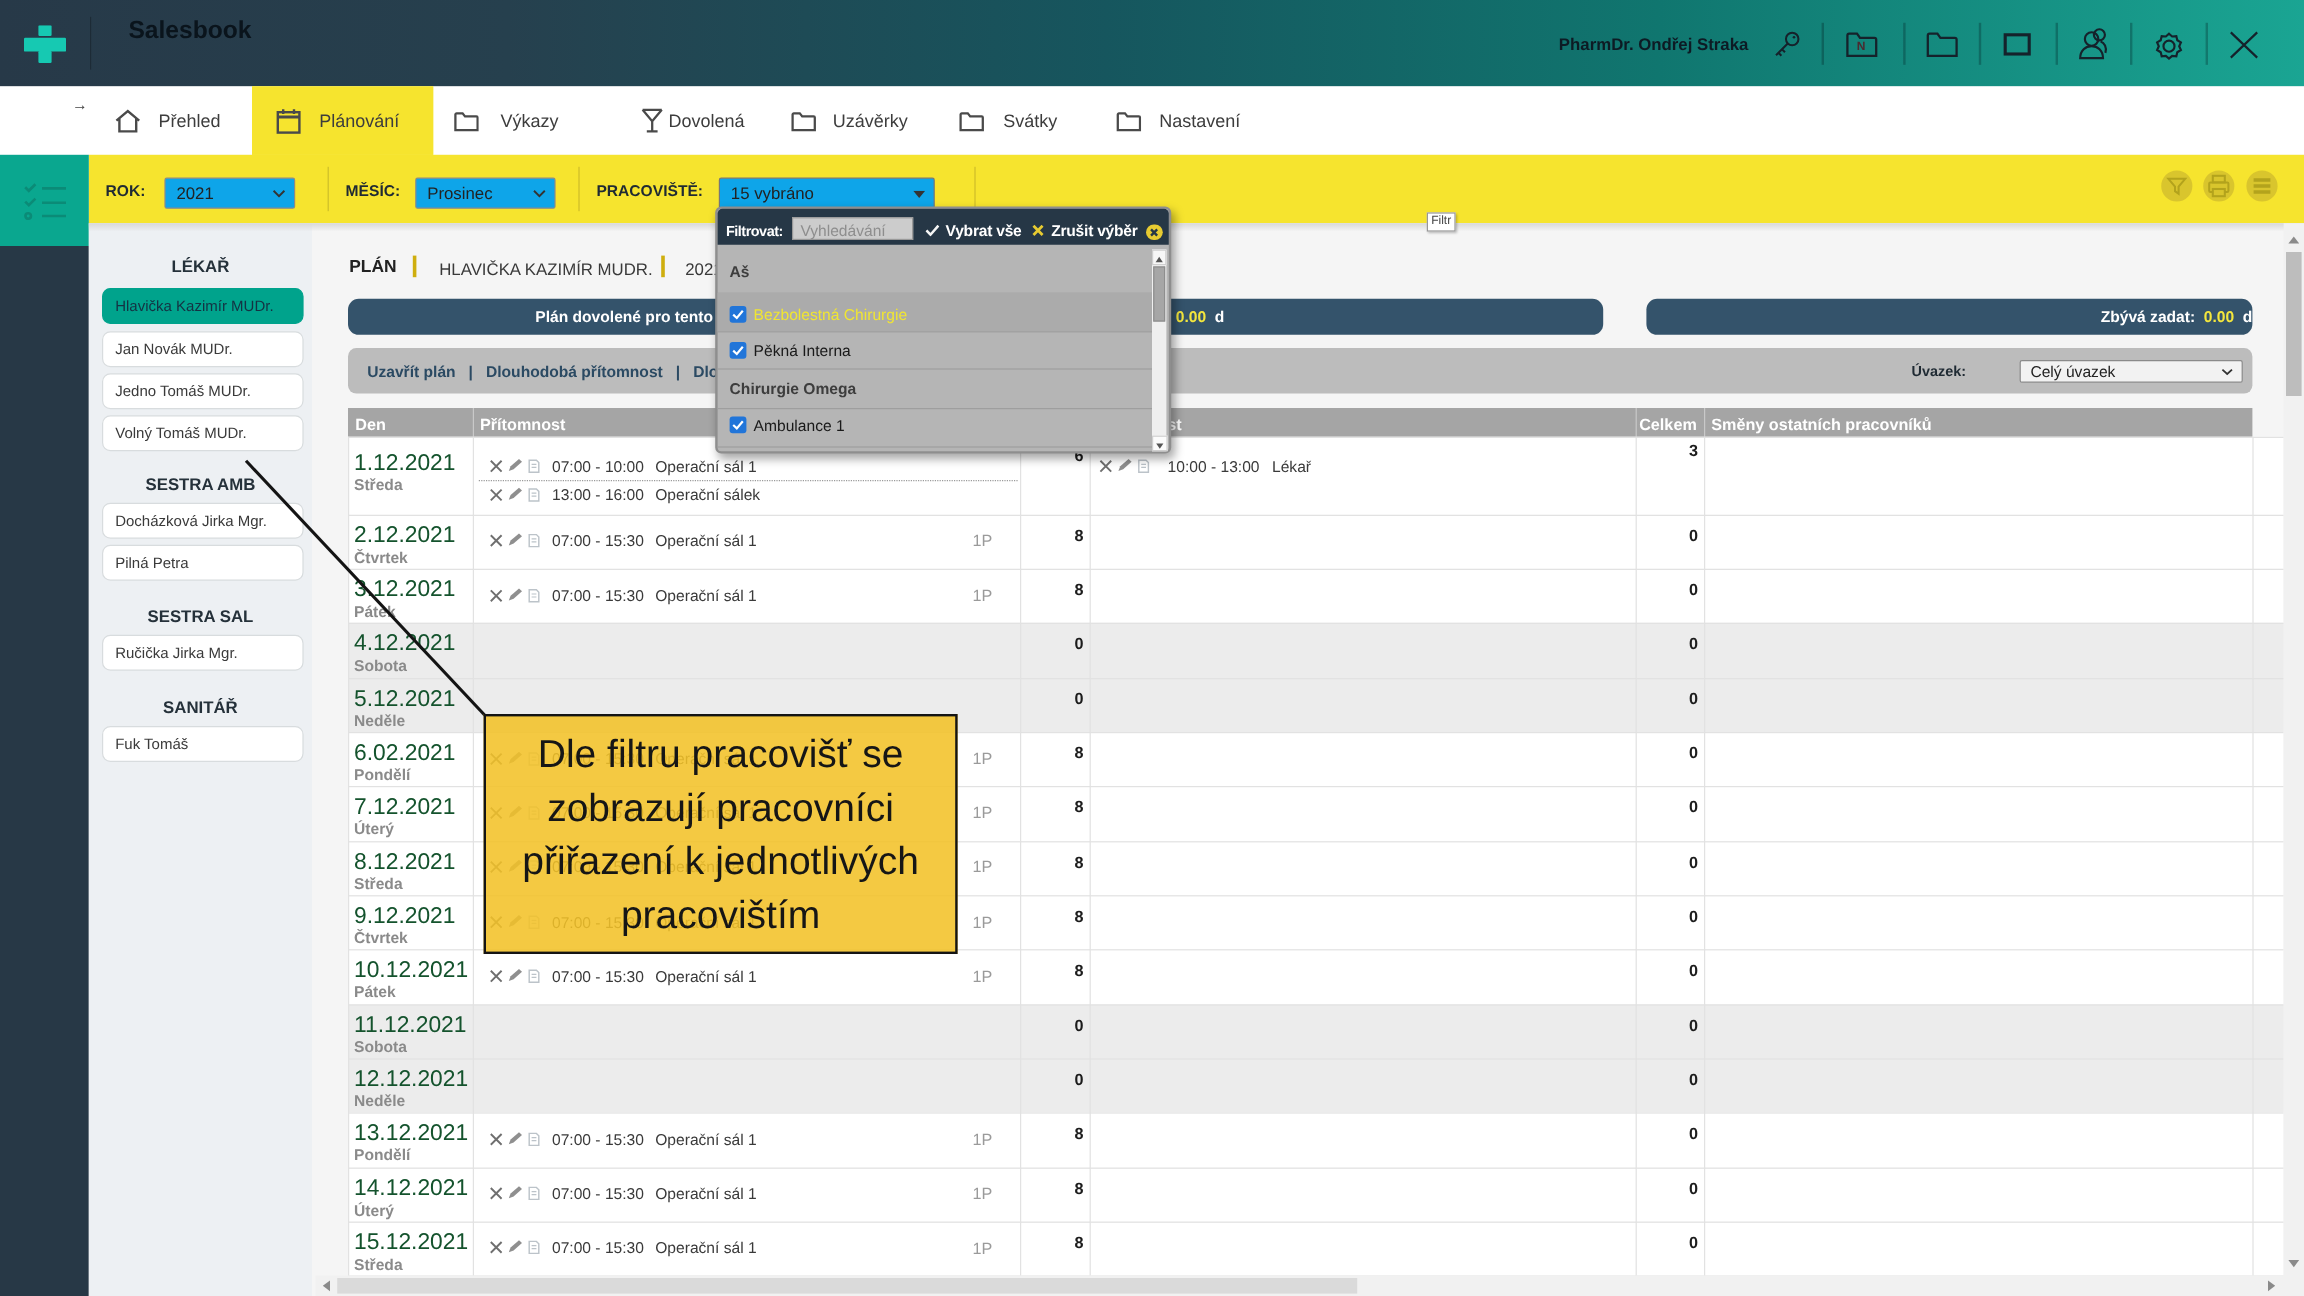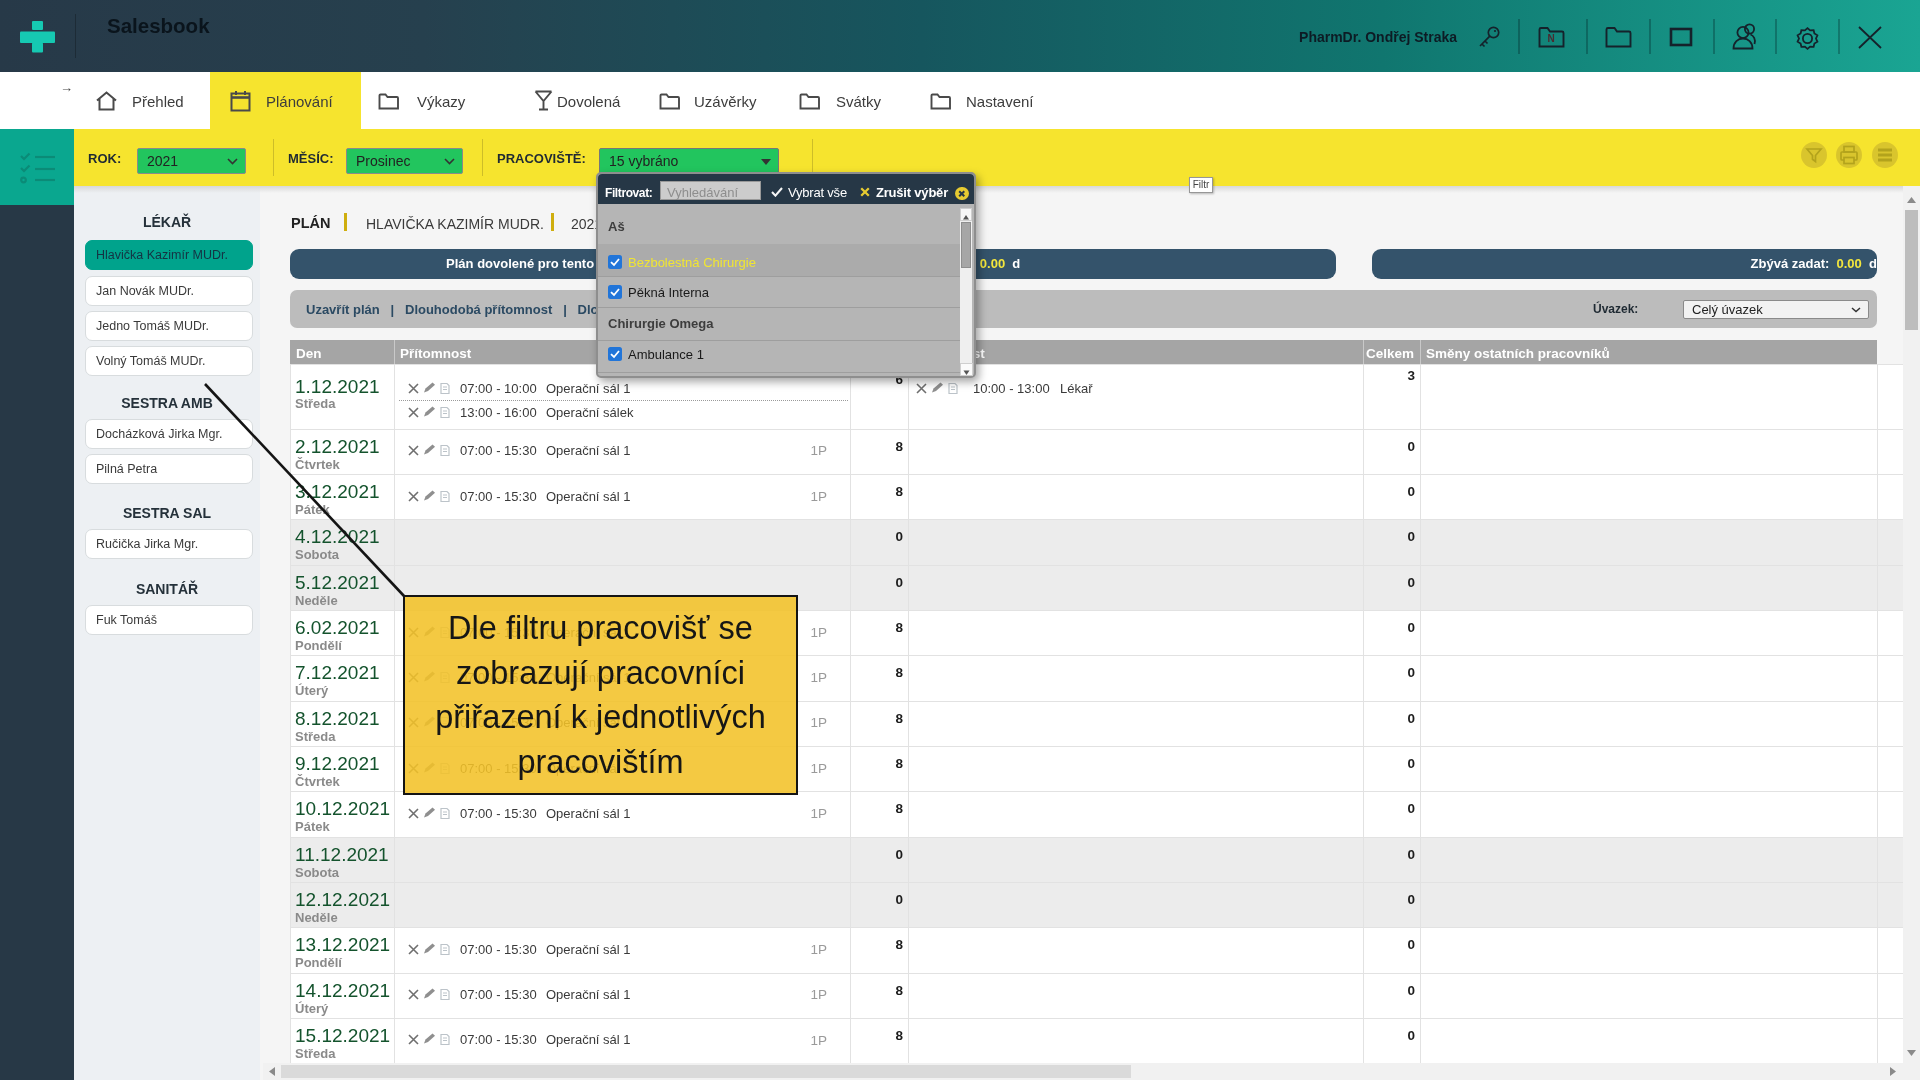--- a/index.html
+++ b/index.html
@@ -12,21 +12,21 @@
 .p1 { position:absolute; left:800px; width:27px; text-align:right; font-size:13.5px; color:#9a9a9a; }
 .hv { position:absolute; left:850px; width:53px; text-align:right; font-size:13.5px; font-weight:bold; color:#1c1c1c; }
 .cv { position:absolute; left:1363px; width:52px; text-align:right; font-size:13.5px; font-weight:bold; color:#1c1c1c; }
 .shead { position:absolute; left:74px; width:186px; text-align:center; font-size:14px; font-weight:bold; color:#25313a; }
 .sbtn { position:absolute; left:85px; width:168px; height:30px; background:#fff; border:1px solid #d8dcde; border-radius:7px; font-size:12.5px; color:#3a3a3a; line-height:28px; padding-left:10px; }
 .sbtn.sel { background:#00a38c; border-color:#00a38c; color:#143243; }
 .nic { position:absolute; top:90px; }
 .nic.fol { top:92px; width:21px; height:18px; }
 .nlb { position:absolute; top:93px; font-size:15px; color:#3d3d3d; }
 .ylb { position:absolute; top:151px; font-size:13px; font-weight:bold; color:#1f2a33; }
-.ysel { position:absolute; top:148px; height:26px; background:#22c55e; border:1px solid #8a8a8a; border-radius:2px; font-size:14px; color:#222; line-height:24px; padding-left:9px; }
+.ysel { position:absolute; top:148px; height:26px; background:#0ea5e9; border:1px solid #8a8a8a; border-radius:2px; font-size:14px; color:#222; line-height:24px; padding-left:9px; }
 .ycir { position:absolute; top:142px; width:26px; height:26px; border-radius:50%; background:#d9c52d; }
 .psep { position:absolute; left:598px; width:362px; height:1px; background:#9e9e9e; }
 </style></head>
 <body>
 
 <div style="position:absolute;left:0;top:0;width:1920px;height:72px;background:linear-gradient(90deg,#273948 0%,#26404e 22%,#16565e 48%,#10766f 72%,#1aa593 100%)"></div>
 <svg style="position:absolute;left:20px;top:21px" width="35" height="32" viewBox="0 0 35 32">
  <g fill="#16c9b2">
       <rect x="12" y="0" width="11" height="9" rx="1"></rect>
       <rect x="0" y="10.5" width="35" height="11.5" rx="1"></rect>
@@ -481,21 +481,21 @@
 
 <div style="position:absolute;left:596px;top:172px;width:380px;height:206px;background:#b5b5b5;border:2px solid #8e8e8e;box-shadow:3px 4px 8px rgba(0,0,0,0.35);border-radius:5px"></div>
 <div style="position:absolute;left:598px;top:174px;width:376px;height:30px;background:#263746;border-radius:4px 4px 0 0"></div>
 <div style="position:absolute;left:605px;top:186px;font-size:12px;font-weight:bold;color:#fff;letter-spacing:-0.4px">Filtrovat:</div>
 <div style="position:absolute;left:660px;top:181px;width:101px;height:19px;background:#ccc;border:1px solid #999">
     <div style="position:absolute;left:6px;top:3px;font-size:13px;color:#8e8e8e">Vyhledávání</div>
   </div>
 <svg style="position:absolute;left:771px;top:187px" width="12" height="10" viewBox="0 0 12 10">
     <path d="M1,5 L4.4,8.6 L11,1" fill="none" stroke="#f5f5f5" stroke-width="2.1"></path>
   </svg>
-<div style="position:absolute;left:788px;top:185px;font-size:13px;font-weight:normal;color:#fff;letter-spacing:-0.2px">Vybrat vše</div>
+<div style="position:absolute;left:788px;top:185px;font-size:13px;font-weight:bold;color:#fff;letter-spacing:-0.2px">Vybrat vše</div>
 <svg style="position:absolute;left:860px;top:187px" width="10" height="10" viewBox="0 0 10 10">
     <path d="M1.2,1.2 L8.8,8.8 M8.8,1.2 L1.2,8.8" stroke="#e7cb31" stroke-width="2.3"></path>
   </svg>
 <div style="position:absolute;left:876px;top:185px;font-size:13px;font-weight:bold;color:#fff;letter-spacing:-0.2px">Zrušit výběr</div>
 <div style="position:absolute;left:955px;top:186.5px;width:13.5px;height:13.5px;border-radius:50%;background:#e7cb31"><svg width="13.5" height="13.5" viewBox="0 0 13.5 13.5">
       <path d="M4.2,4.2 L9.3,9.3 M9.3,4.2 L4.2,9.3" stroke="#263746" stroke-width="2"></path>
     </svg></div>
 <div style="position:absolute;left:608px;top:219px;font-size:13px;font-weight:bold;color:#3d3d3d">Aš</div>
 <div class="psep" style="top:243.5px"></div>
 <div style="position:absolute;left:598px;top:244px;width:362px;height:31.5px;background:#ababab"></div>

